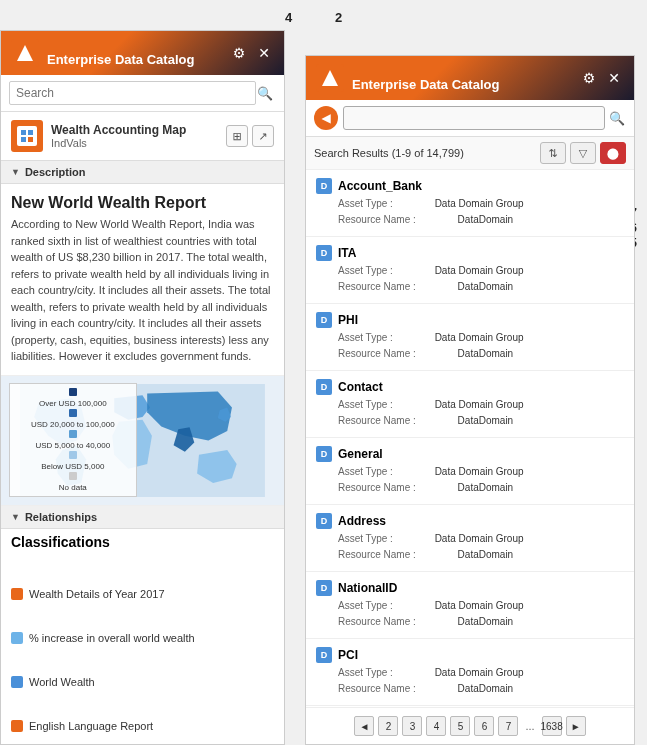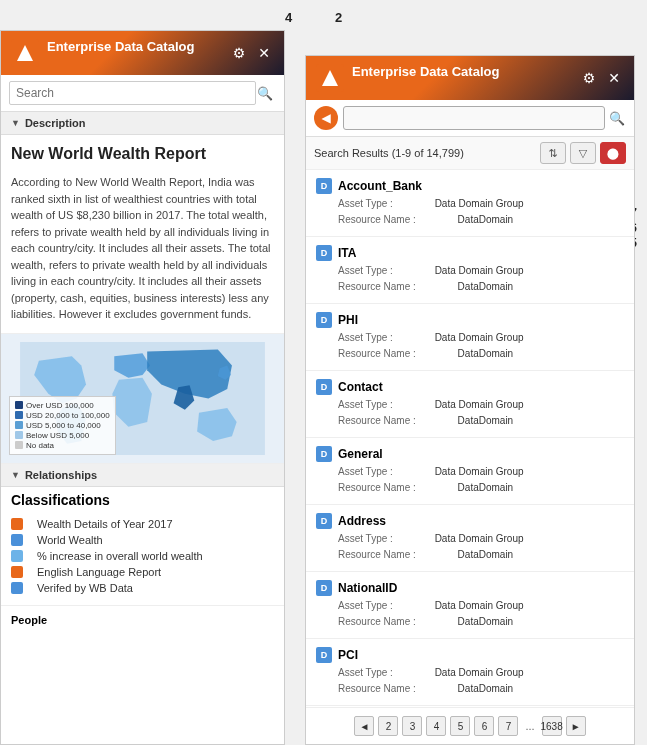--- a/index.html
+++ b/index.html
@@ -28,21 +28,21 @@
     .panel-header {
       background: linear-gradient(135deg, #e8671a 0%, #e8671a 40%, #1a1a2e 100%);
       color: white;
       padding: 8px 10px;
       display: flex;
       align-items: center;
       justify-content: space-between;
     }
     .panel-header-left {
       display: flex;
-      align-items: flex-start;
+      align-items: flex-end;
       gap: 8px;
     }
     .panel-logo {
       width: 28px;
       height: 28px;
       background: #e8671a;
       display: flex;
       align-items: center;
       justify-content: center;
       border-radius: 3px;
@@ -156,21 +156,21 @@
     .triangle { font-size: 9px; color: #555; }
 
     .description-content {
       padding: 10px;
       border-bottom: 1px solid #eee;
     }
     .desc-title {
       font-size: 16px;
       font-weight: bold;
       color: #222;
-      margin-bottom: 11px;
+      margin-bottom: 4px;
     }
     .desc-text {
       font-size: 11px;
       color: #444;
       line-height: 1.5;
     }
 
     .map-container {
       padding: 8px;
       border-bottom: 1px solid #eee;
@@ -190,42 +190,44 @@
       background: rgba(255,255,255,0.85);
       padding: 3px 5px;
       font-size: 8px;
       color: #333;
       border: 1px solid #ccc;
     }
     .legend-item {
       display: flex;
       align-items: center;
       gap: 3px;
-      margin: 1px 0;
+      margin: 1px 16px;
+      flex-direction: column;
     }
     .legend-dot {
       width: 8px;
       height: 8px;
       border-radius: 1px;
     }
 
     .classifications-section {
       padding: 5px 10px;
       border-bottom: 1px solid #eee;
     }
     .classification-list {
       padding: 4px 0;
     }
     .classification-item {
       display: flex;
       align-items: center;
-      gap: 14px;
+      gap: 6px;
       padding: 2px 0;
       font-size: 11px;
       color: #333;
+      margin-top: 28px;
     }
 
     .people-section {
       padding: 8px 10px;
     }
     .people-row {
       display: flex;
       gap: 20px;
       font-size: 11px;
     }
@@ -435,20 +437,40 @@
       <div class="panel-header-icon">⚙</div>
       <div class="panel-header-icon">✕</div>
     </div>
   </div>
 
   <div class="search-bar">
     <input class="search-input" type="text" placeholder="Search" style="">
     <button class="search-icon-btn">🔍</button>
   </div>
 
+  <div class="asset-header">
+    <div class="asset-icon">
+      <div class="asset-icon-inner">
+        <svg width="14" height="14" viewBox="0 0 14 14">
+            <rect x="1" y="1" width="5" height="5" fill="#4a90d9"></rect>
+            <rect x="8" y="1" width="5" height="5" fill="#4a90d9"></rect>
+            <rect x="1" y="8" width="5" height="5" fill="#4a90d9"></rect>
+            <rect x="8" y="8" width="5" height="5" fill="#e8671a"></rect>
+          </svg>
+      </div>
+    </div>
+    <div class="asset-info">
+      <div class="asset-name">Wealth Accounting Map</div>
+      <div class="asset-sub">IndVals</div>
+    </div>
+    <div class="asset-action-icons">
+      <div class="asset-action-icon">⊞</div>
+      <div class="asset-action-icon">↗</div>
+    </div>
+  </div>
 
   <div class="section-header">
     <span class="triangle">▼</span>
     <span>Description</span>
   </div>
   <div class="description-content">
     <div class="desc-title">New World Wealth Report</div>
     <div class="desc-text">According to New World Wealth Report, India was ranked sixth in list of wealthiest countries with total wealth of US $8,230 billion in 2017. The total wealth, refers to private wealth held by all individuals living in each country/city. It includes all their assets. The total wealth, refers to private wealth held by all individuals living in each country/city. It includes all their assets (property, cash, equities, business interests) less any liabilities. However it excludes government funds.</div>
   </div>
 
@@ -502,26 +524,26 @@
   </div>
 
   <div class="classifications-section">
     <div style="font-weight:bold;font-size:14px;margin-bottom:4px;">Classifications</div>
     <div class="classification-list" id="class-list">
         <div class="classification-item">
           <div style="width:12px;height:12px;background:#e8671a;border-radius:2px;flex-shrink:0;"></div>
           <span>Wealth Details of Year 2017</span>
         </div>
         <div class="classification-item">
+          <div style="width:12px;height:12px;background:#6db3e8;border-radius:2px;flex-shrink:0;"></div>
+          <span>% increase in overall world wealth</span>
+        </div>
+        <div class="classification-item">
           <div style="width:12px;height:12px;background:#4a90d9;border-radius:2px;flex-shrink:0;"></div>
           <span>World Wealth</span>
-        </div>
-        <div class="classification-item">
-          <div style="width:12px;height:12px;background:#6db3e8;border-radius:2px;flex-shrink:0;"></div>
-          <span>% increase in overall world wealth</span>
         </div>
         <div class="classification-item">
           <div style="width:12px;height:12px;background:#e8671a;border-radius:2px;flex-shrink:0;"></div>
           <span>English Language Report</span>
         </div>
         <div class="classification-item">
           <div style="width:12px;height:12px;background:#4a90d9;border-radius:2px;flex-shrink:0;"></div>
           <span>Verifed by WB Data</span>
         </div>
       </div>

